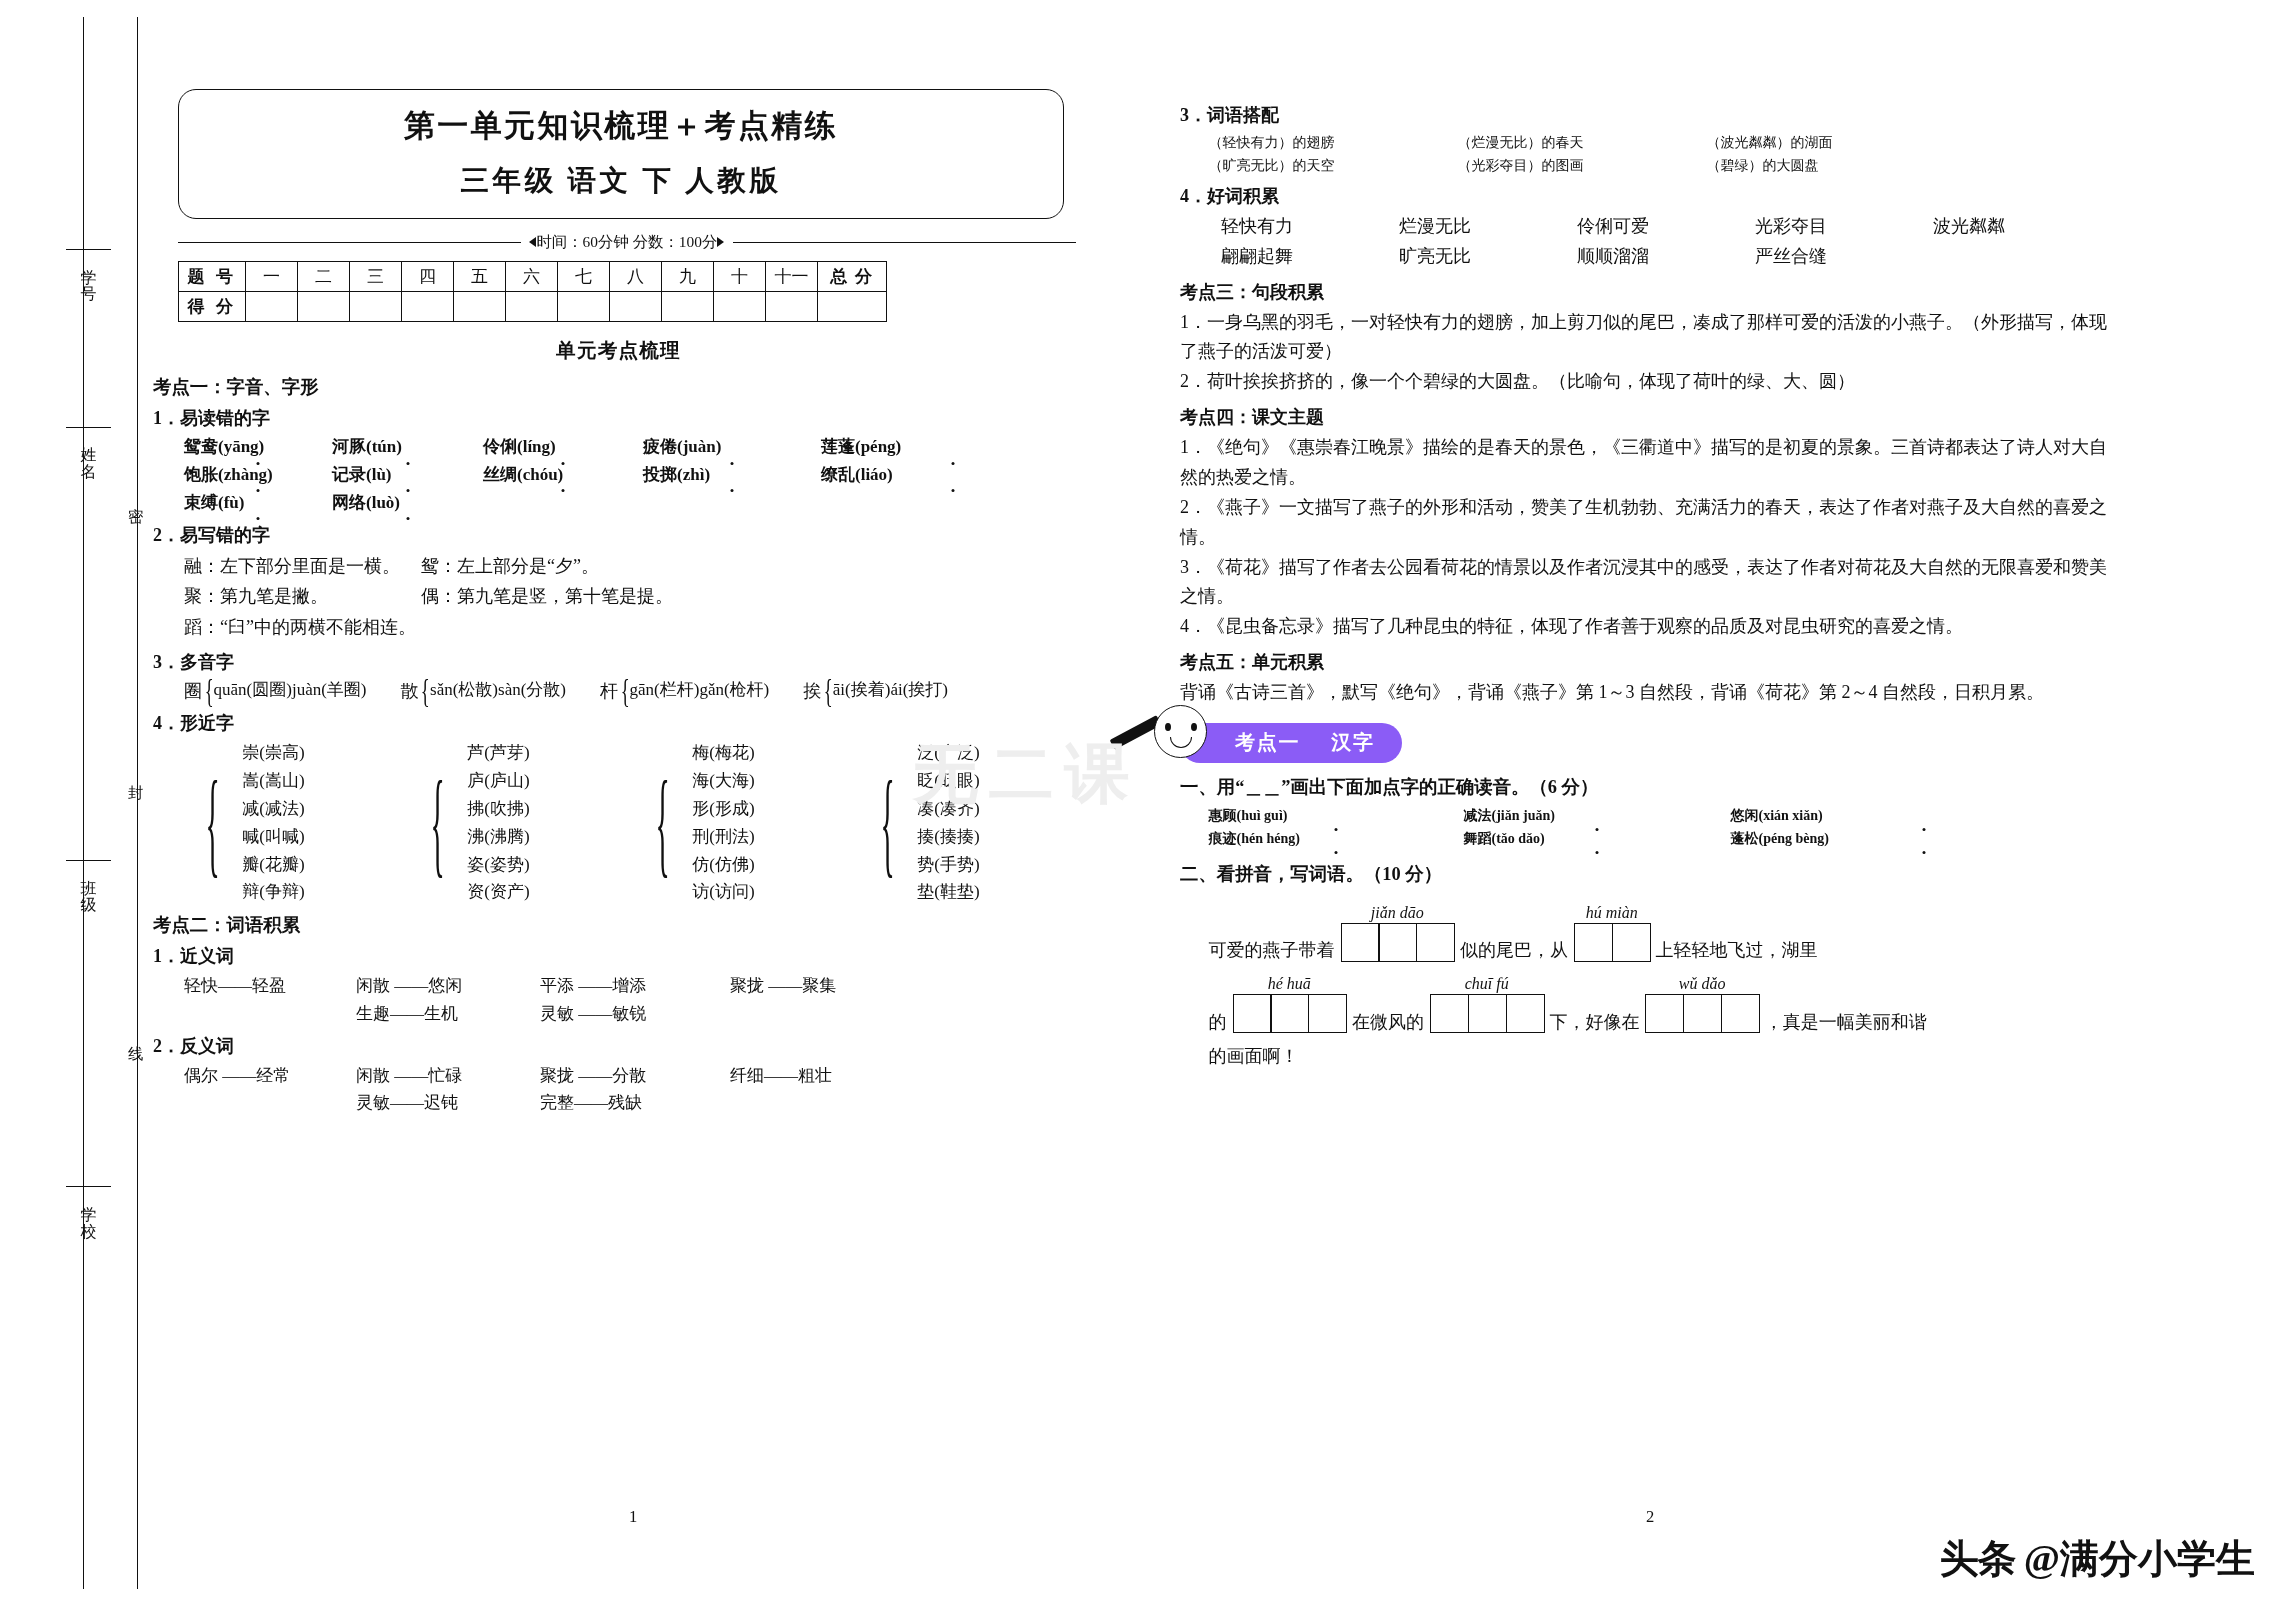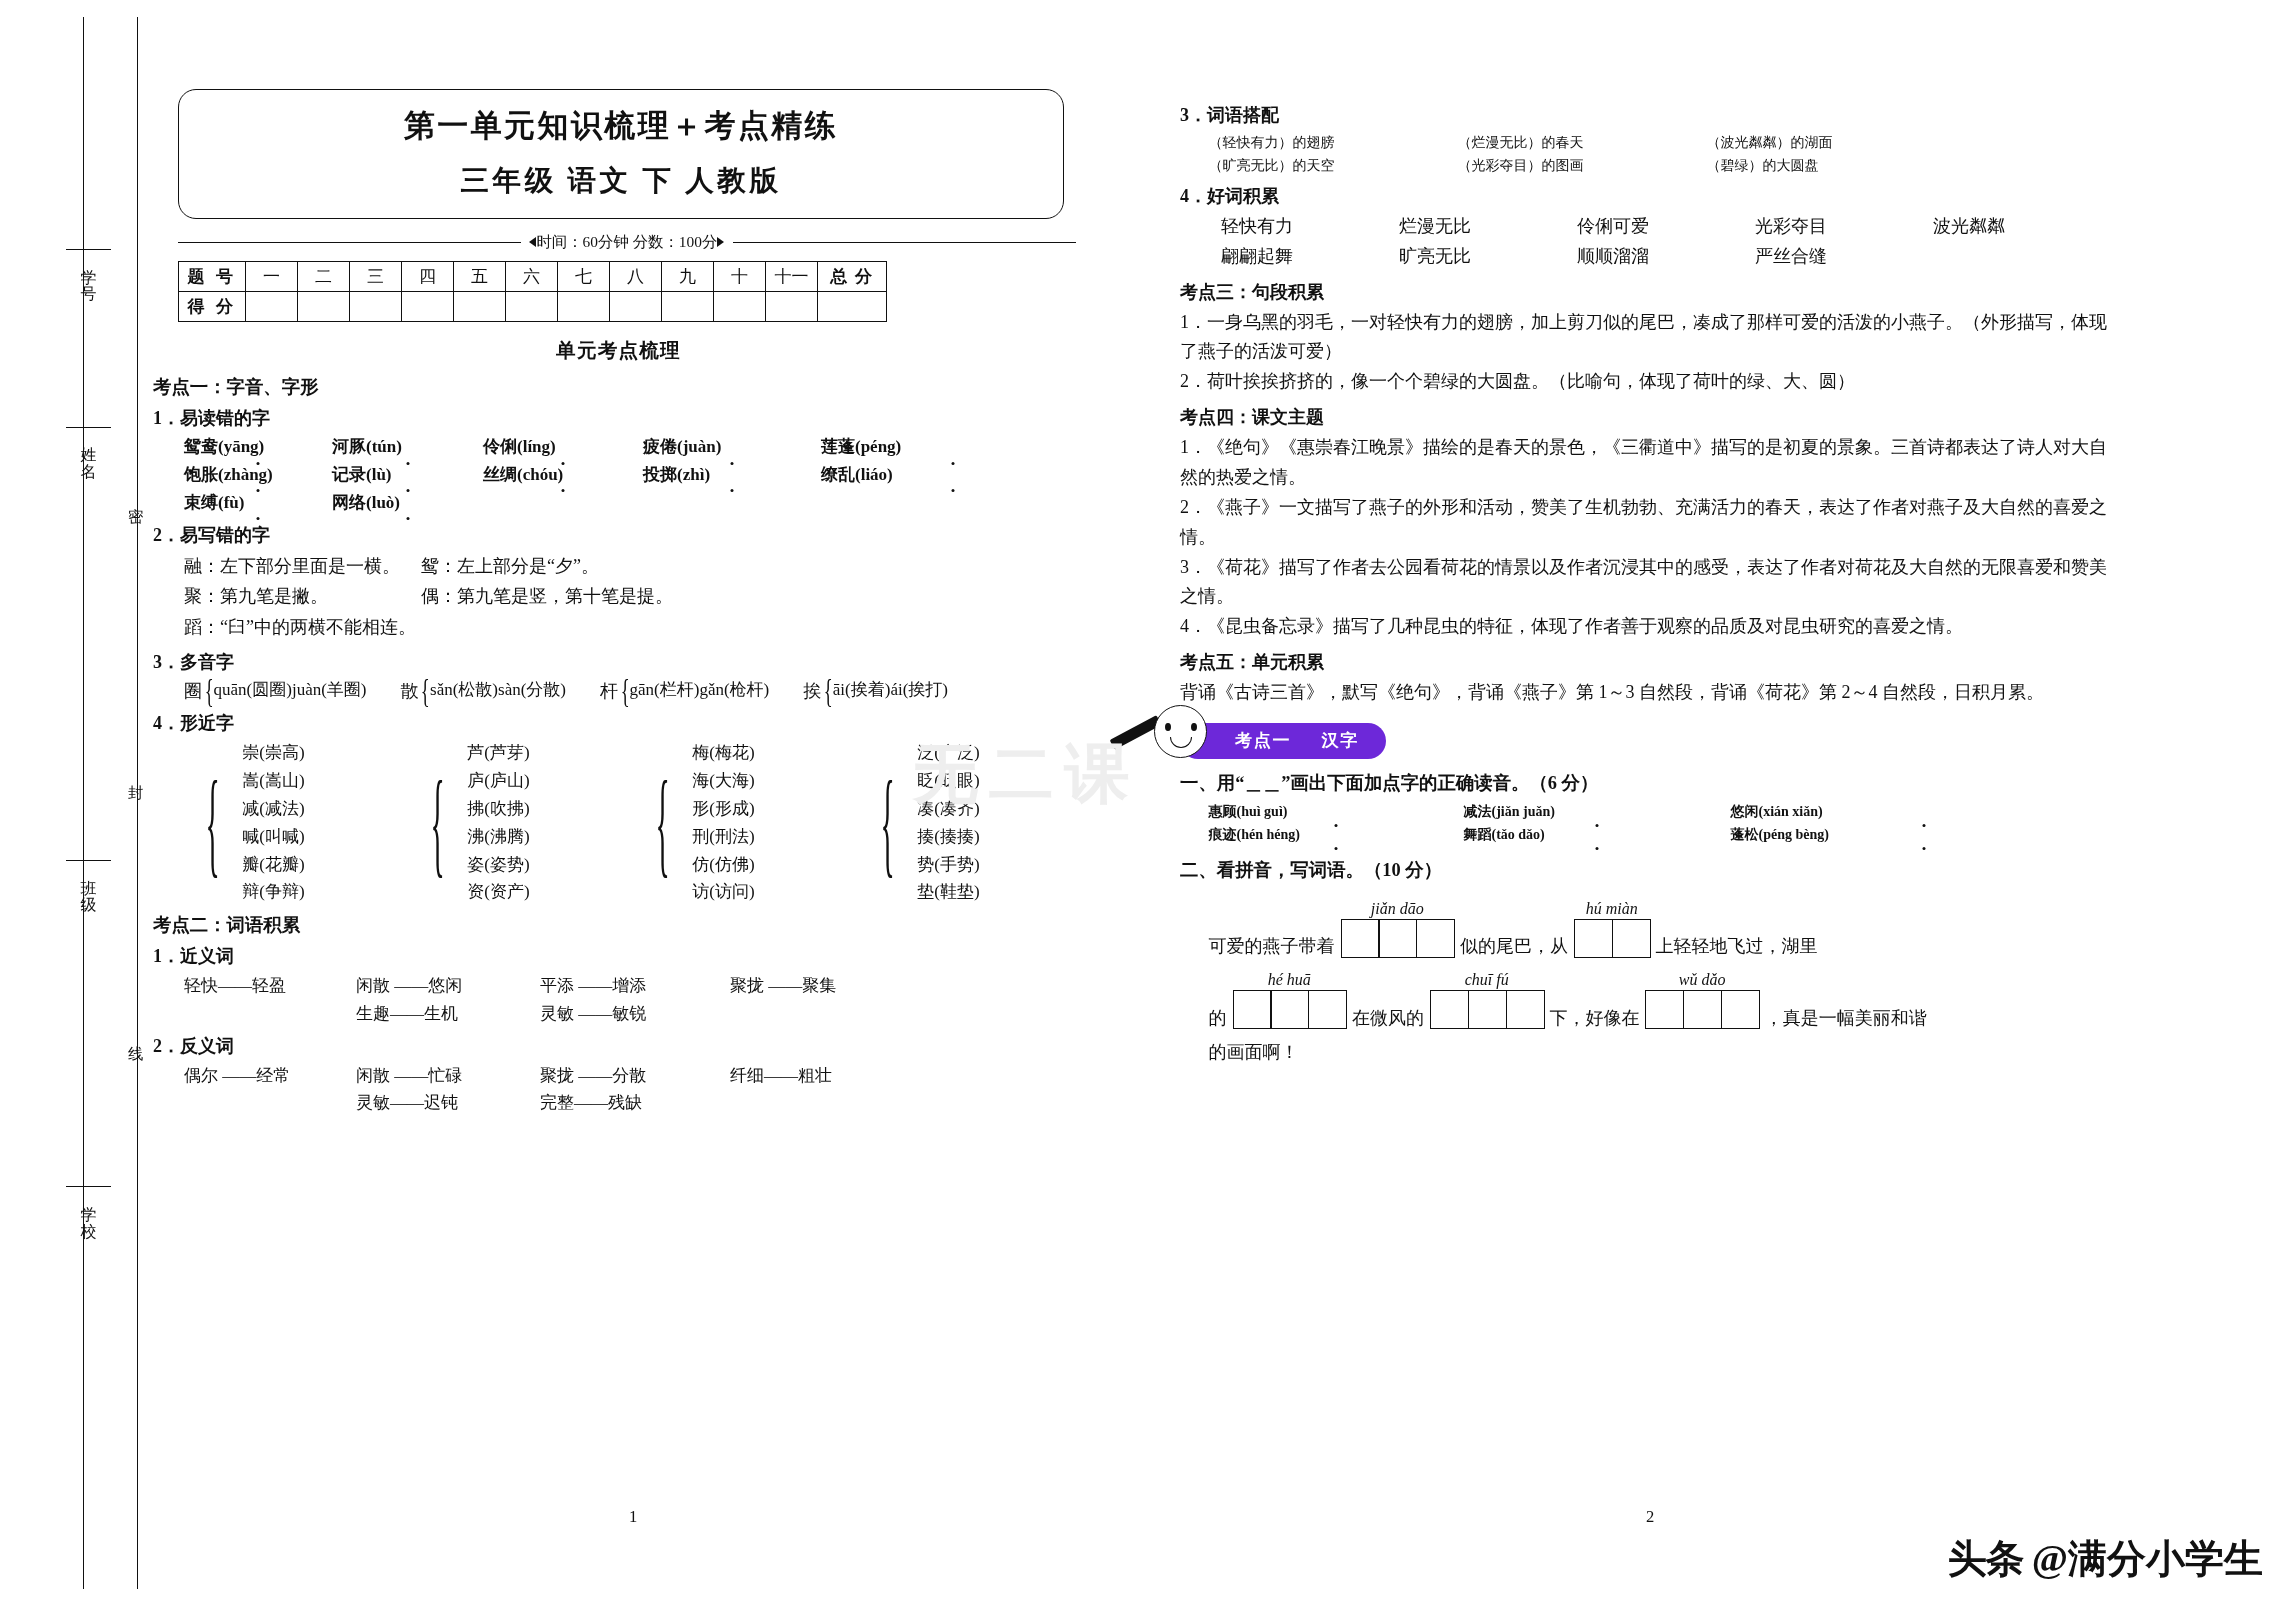--- a/index.html
+++ b/index.html
@@ -67,22 +67,22 @@
   .sim-brace{font-size:119px;line-height:0.33;transform:scaleX(0.25);display:inline-block;margin-right:1.2px;}
   .sim-list{display:flex;flex-direction:column;line-height:1.64;}
 
   
   .r-line{font-size:18px;line-height:1.66;}
   .r-grid3{display:grid;grid-template-columns:249px 249px 1fr;font-size:14px;line-height:1.66;margin-left:28.5px;}
   .r-grid4{display:grid;grid-template-columns:178px 178px 178px 178px 1fr;font-size:18px;line-height:1.66;margin-left:41px;}
 
   .badge{display:flex;align-items:center;margin:15.4px 0 10.7px 0;}
   .badge .pill{
-    background:#6d28d9;color:#fff;border-radius:24px;padding:6px 27px 7.1px 55px;
-    font-size:17px;font-weight:bold;letter-spacing:1.8px;position:relative;
+    background:#8b5cf6;color:#fff;border-radius:24px;padding:6px 27px 7.1px 55px;
+    font-size:20px;font-weight:bold;letter-spacing:1.8px;position:relative;
   }
   .badge .pill .kw{margin-left:24px;font-weight:bold;}
   .badge .face{
     position:absolute;left:-26px;top:-18px;width:51px;height:51px;border-radius:50%;
     background:#fff;border:1.8px solid #111;
   }
   .badge .face .eyes{position:absolute;top:16.6px;left:9.5px;width:32px;display:flex;justify-content:space-between;}
   .badge .face .eyes i{display:block;width:6px;height:8.3px;background:#111;border-radius:50%;}
   .badge .face .mouth{position:absolute;top:31px;left:15.4px;width:20px;height:9.5px;border:1.8px solid #111;border-top:none;border-radius:0 0 20px 20px;}
   .badge .pen{position:absolute;left:-71px;top:3.6px;width:53px;height:10.7px;background:#111;transform:rotate(-28deg);border-radius:1.8px;}
@@ -95,21 +95,21 @@
   .py-cells{display:flex;}
   .py-cells i{display:block;width:37px;height:37px;border:1.2px solid #111;margin-right:-1.2px;font-style:normal;}
   .flowline{display:flex;align-items:flex-end;font-size:18px;line-height:1.2;flex-wrap:wrap;}
   .flowline>*{margin-right:6px;}
 
   .page-no{position:absolute;font-size:16.6px;}
   .watermark{
     position:absolute;left:913px;top:730px;font-size:65px;color:#eeeeee;
     letter-spacing:10.7px;font-weight:bold;user-select:none;
   }
-  .brand{position:absolute;right:32px;bottom:21.4px;display:flex;align-items:center;font-size:39px;font-weight:bold;justify-content:space-between;}
+  .brand{position:absolute;right:40px;bottom:21.4px;display:flex;align-items:center;font-size:39px;font-weight:bold;justify-content:space-between;}
   .brand .logo{font-size:39px;font-weight:bold;margin-right:8.3px;letter-spacing:-1.2px;}
 </style>
 </head>
 <body>
 
 <div class="page">
 
   <div class="bind-strip"></div>
   <div class="vert-label" style="top:249px;">
     <span style="border-top:1.2px solid #111;display:block;width:45px;margin:0 auto 6px auto;"></span>

